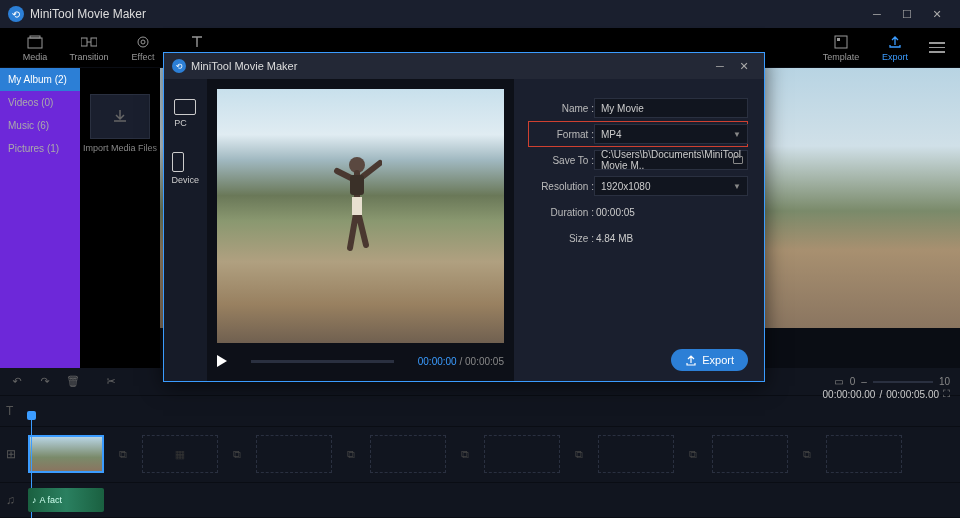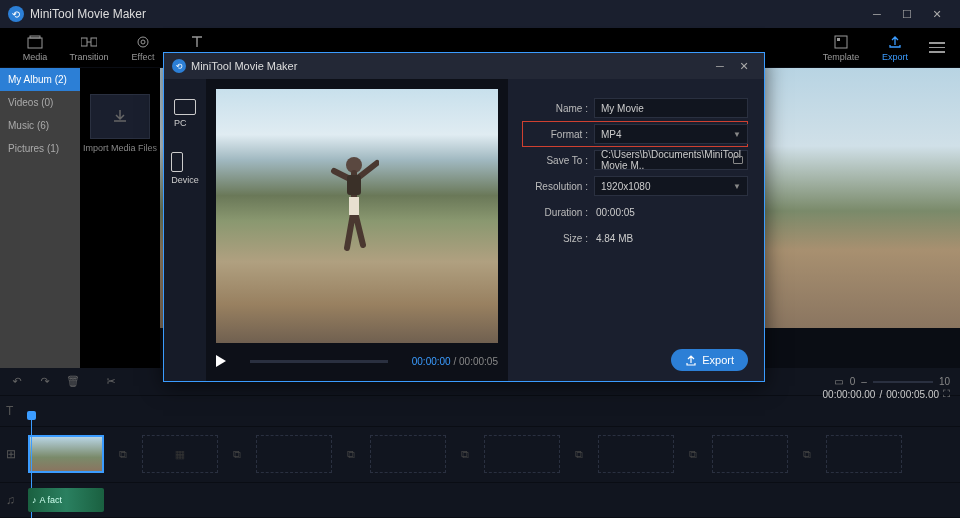--- a/index.html
+++ b/index.html
@@ -17,21 +17,21 @@
 .tool-item.active { color: #3b9cff; }
 .toolbar .spacer { flex: 1; }
 .tool-icon { width: 16px; height: 16px; display: flex; align-items: center; justify-content: center; }
 .hamburger { width: 30px; display: flex; flex-direction: column; gap: 3px; align-items: center; justify-content: center; cursor: pointer; }
 .hamburger span { width: 16px; height: 1.5px; background: #999; }
 
 
 .main { display: flex; height: calc(100% - 28px - 40px - 150px); }
 
 
-.sidebar { width: 80px; background: #404040; display: flex; flex-direction: column; }
+.sidebar { width: 80px; background: #6d28d9; display: flex; flex-direction: column; }
 .side-tab { padding: 6px 8px; font-size: 10px; color: #aaa; cursor: pointer; }
 .side-tab.active { background: #2c7fd6; color: #fff; }
 
 
 .media-panel { width: 80px; background: #000000; display: flex; flex-direction: column; align-items: center; padding-top: 8px; position: relative; }
 .media-thumb { width: 60px; height: 45px; border: 1px solid #2a3040; background: #1a1f2e; display: flex; align-items: center; justify-content: center; margin-top: 18px; cursor: pointer; }
 .media-caption { font-size: 9px; color: #888; margin-top: 4px; }
 
 
 .preview { flex: 1; background: #0a0d14; position: relative; }
@@ -67,21 +67,21 @@
 .dside-item.phone .dicon { width: 12px; height: 20px; }
 .dialog-preview { width: 330px; background: #0d1018; display: flex; flex-direction: column; padding: 10px; }
 .dialog-preview-img { flex: 1; background: linear-gradient(to bottom, #c8e0ec 0%, #e0ecf2 18%, #a0b8c0 28%, #6a7858 42%, #8a9870 52%, #b0a080 68%, #988060 85%, #706050 100%); position: relative; }
 .person { position: absolute; top: 25%; left: 40%; width: 50px; height: 120px; }
 .dialog-preview-ctrl { height: 28px; display: flex; align-items: center; gap: 24px; padding-top: 8px; }
 .play-icon { width: 0; height: 0; border-left: 10px solid #fff; border-top: 6px solid transparent; border-bottom: 6px solid transparent; cursor: pointer; }
 .prog-track { flex: 1; height: 3px; background: #2a3040; }
 .prog-time { font-size: 10px; color: #888; }
 .prog-time .cur { color: #3b9cff; }
 .dialog-form { flex: 1; padding: 16px 16px 10px 14px; display: flex; flex-direction: column; }
-.form-row { display: flex; align-items: center; height: 26px; gap: 6px; }
+.form-row { display: flex; align-items: center; height: 26px; }
 .form-row.hl { outline: 1.5px solid #d04030; outline-offset: -1px; }
 .form-label { width: 66px; text-align: right; color: #bbb; font-size: 10px; }
 .form-field { flex: 1; height: 20px; background: #11151f; border: 1px solid #2a3040; color: #ccc; font-size: 10px; padding: 0 6px; display: flex; align-items: center; position: relative; }
 .form-field .chev { position: absolute; right: 6px; color: #888; font-size: 8px; }
 .form-value { flex: 1; font-size: 10px; color: #ccc; padding-left: 2px; }
 .export-btn { align-self: flex-end; margin-top: auto; background: #2c7fd6; color: #fff; border-radius: 11px; height: 22px; padding: 0 14px; display: flex; align-items: center; gap: 5px; font-size: 11px; cursor: pointer; }
 .folder-icon { width:10px; height:8px; border:1px solid #888; border-radius:1px; position:absolute; right:4px; }
 
 
 .preview-time-row { position: absolute; right: 10px; top: 320px; font-size: 10px; color: #ccc; display:flex; align-items:center; gap:4px; }

